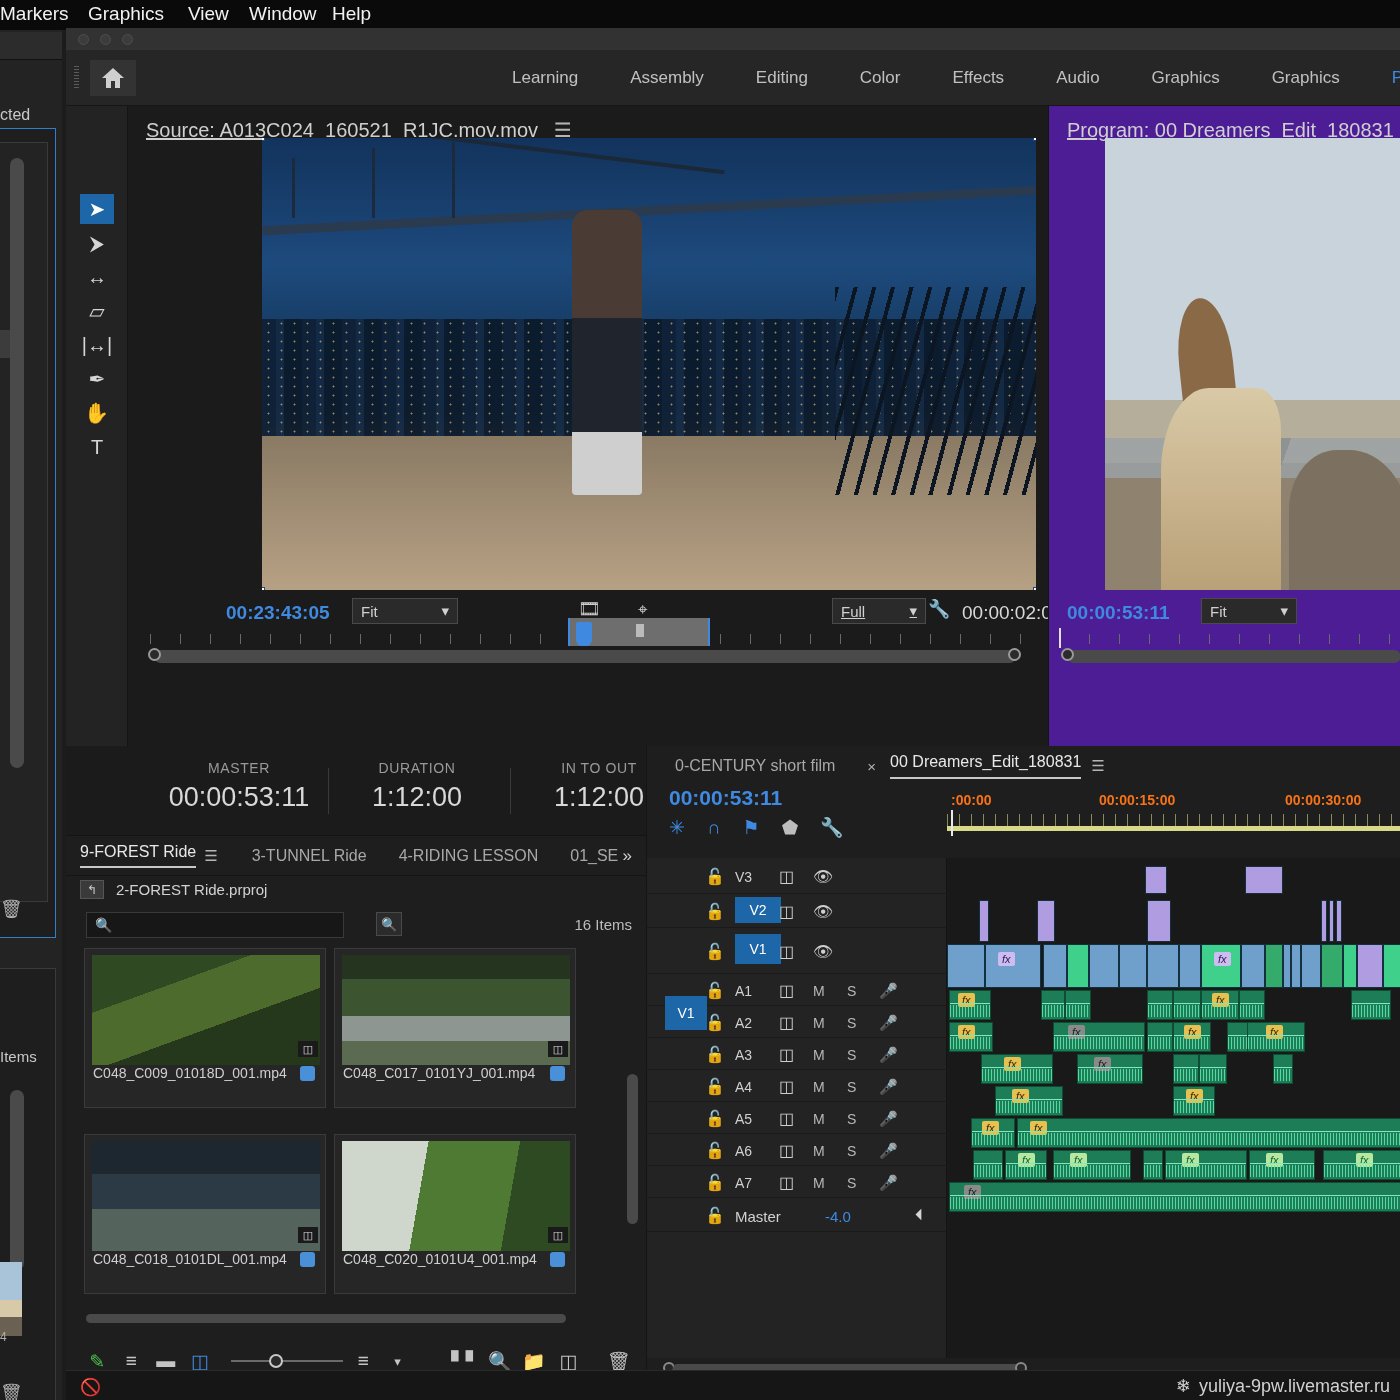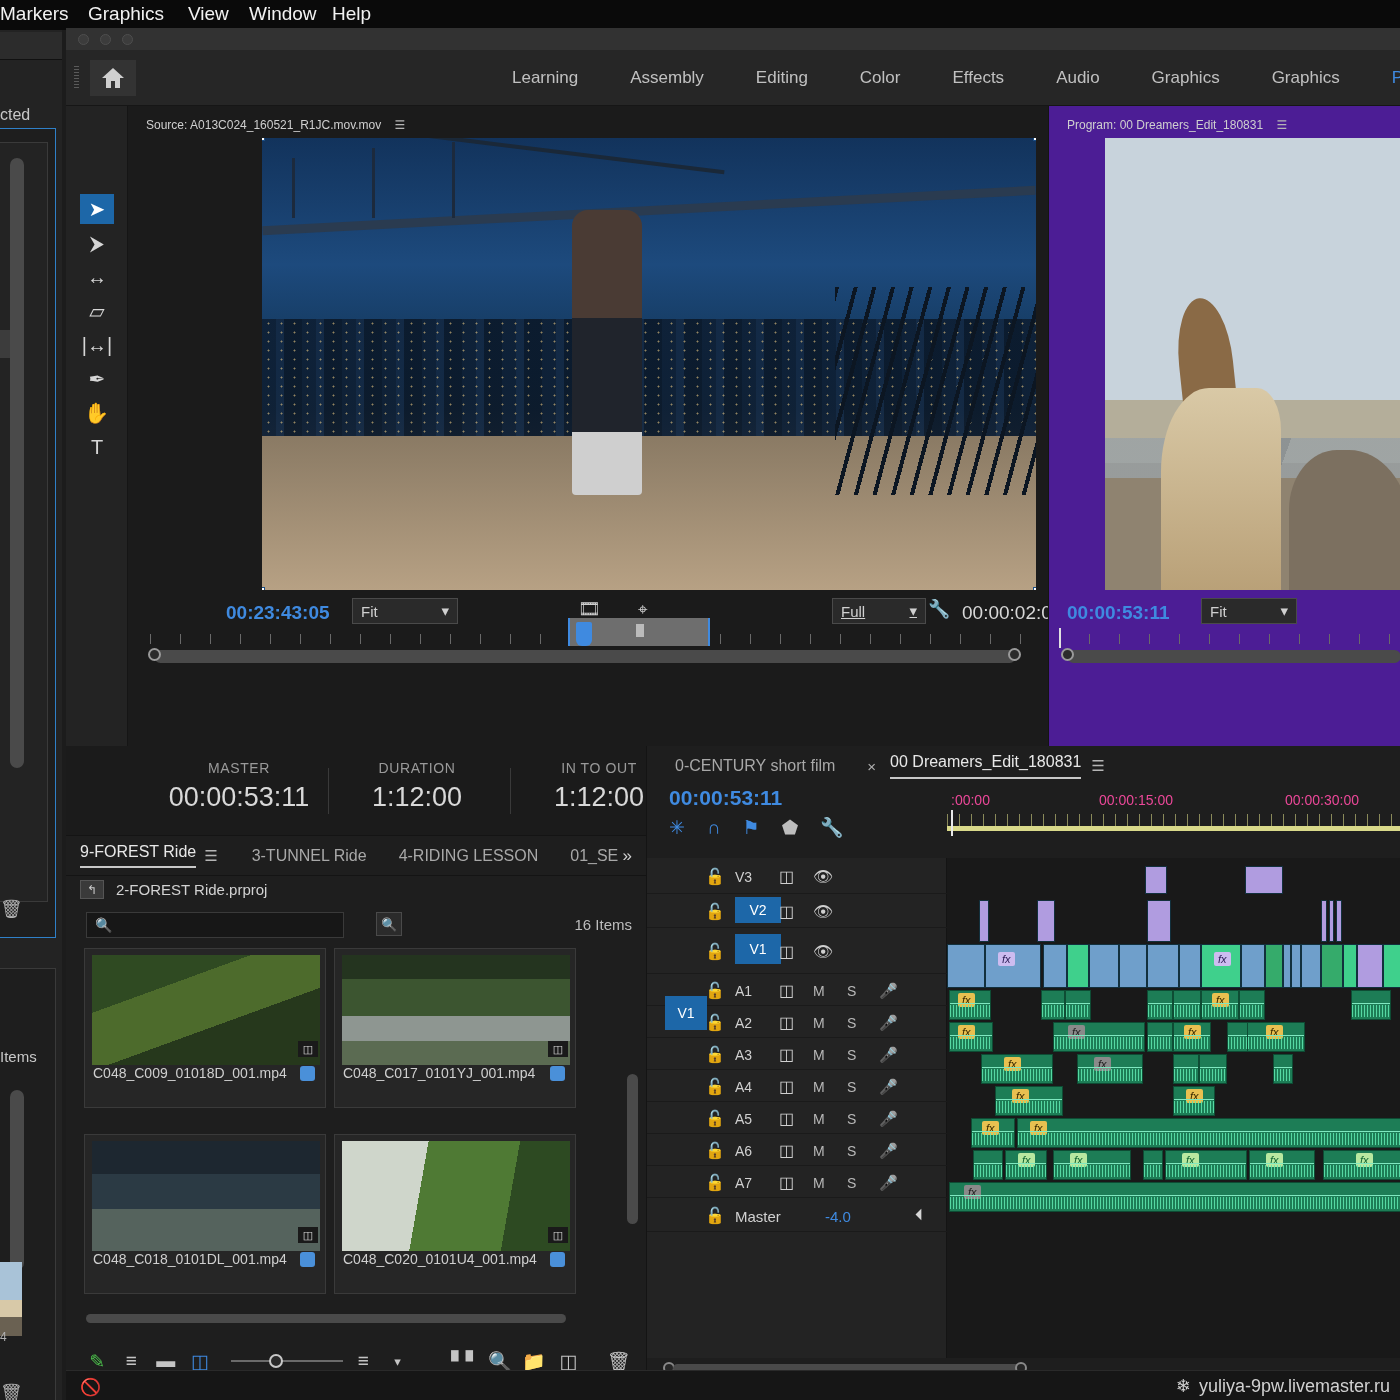--- a/index.html
+++ b/index.html
@@ -42,21 +42,21 @@
   .wstab.active { color:#3f8ae0; }
 
   
   #upper { position:relative; height:690px; background:#1b1b1b; }
   #toolcol { position:absolute; left:0; top:0; width:62px; height:690px; background:#232323; border-right:1px solid #151515; }
   .tool { position:absolute; left:14px; width:34px; height:30px; display:flex; align-items:center; justify-content:center; font-size:20px; color:#d6d6d6; }
   .tool.sel { background:#1d67a8; color:#fff; }
 
   
   #srcmon { position:absolute; left:62px; top:0; width:920px; height:690px; background:#1b1b1b; }
-  .montitle { position:absolute; left:18px; top:12px; font-size:12px; color:#cfcfcf; white-space:nowrap; }
+  .montitle { position:absolute; left:18px; top:12px; font-size:20px; color:#cfcfcf; white-space:nowrap;text-decoration:underline; }
   .hamb { display:inline-block; margin-left:10px; color:#b5b5b5; }
   #srcimg { position:absolute; left:134px; top:32px; width:774px; height:452px; overflow:hidden;
      background:linear-gradient(#12335c 0%, #1d4a7d 28%, #123455 52%, #2c3a3f 60%, #7e6f5d 66%, #9d8b74 100%); }
   .bridge-deck { position:absolute; left:0; top:52px; width:100%; height:9px; background:#2a3b50; transform:rotate(-3deg); }
   .cable { position:absolute; background:#1c2a3d; }
   .skyline { position:absolute; bottom:34%; width:100%; height:26%;
      background:repeating-linear-gradient(to right,#0e2036 0 14px,#132944 14px 22px,#0b1a2c 22px 40px); opacity:.95;}
   .lights { position:absolute; left:0; bottom:34%; width:100%; height:26%;
      background-image:radial-gradient(circle,#ffd98a 0.8px, transparent 1.2px); background-size:13px 9px; opacity:.55;}
   .ground { position:absolute; left:0; bottom:0; width:100%; height:34%;
@@ -127,21 +127,21 @@
   
   #tl { position:absolute; left:580px; top:0; width:754px; height:654px; background:#1e1e1e; border-left:1px solid #141414; }
   #tltabs { position:relative; height:40px; display:flex; align-items:center; }
   .tltab { font-size:16px; color:#a8a8a8; white-space:nowrap; }
   .tltab.active { color:#e8e8e8; border-bottom:2px solid #c8c8c8; padding-bottom:6px; }
   #tlhead { position:absolute; left:0; top:40px; width:300px; height:70px; }
   #tltc { position:absolute; left:22px; top:0; font-size:21px; color:#3f8ae0; font-weight:bold; }
   #tlicons { position:absolute; left:22px; top:30px; display:flex; align-items:center; gap:22px; font-size:19px; }
   .ic-on { color:#3f8ae0; }
   #ruler { position:absolute; left:300px; top:46px; width:454px; height:44px; }
-  .rlabel { position:absolute; top:0; font-size:14px; color:#ec4899; white-space:nowrap; }
+  .rlabel { position:absolute; top:0; font-size:14px; color:#f97316; white-space:nowrap;font-weight:bold; }
   #rticks { position:absolute; left:0; top:22px; width:454px; height:12px;
      background:repeating-linear-gradient(to right,#8a8a5a 0 1px, transparent 1px 12px); }
   #workbar { position:absolute; left:0; top:34px; width:454px; height:5px; background:#d9d98a; }
   #playhead { position:absolute; left:4px; top:18px; width:2px; height:26px; background:#e8e8e8; }
   #trackhdr { position:absolute; left:0; top:112px; width:300px; height:500px; background:#232323; border-right:1px solid #141414; }
   .trow { position:absolute; left:0; width:300px; border-bottom:1px solid #1a1a1a; }
   .tlock { position:absolute; left:58px; font-size:16px; color:#cfcfcf; }
   .tname { position:absolute; left:88px; font-size:14px; color:#d0d0d0; }
   .tname.sel { background:#1d67a8; color:#fff; width:46px; text-align:center; }
   .tsync { position:absolute; left:132px; font-size:16px; color:#cfcfcf; }

